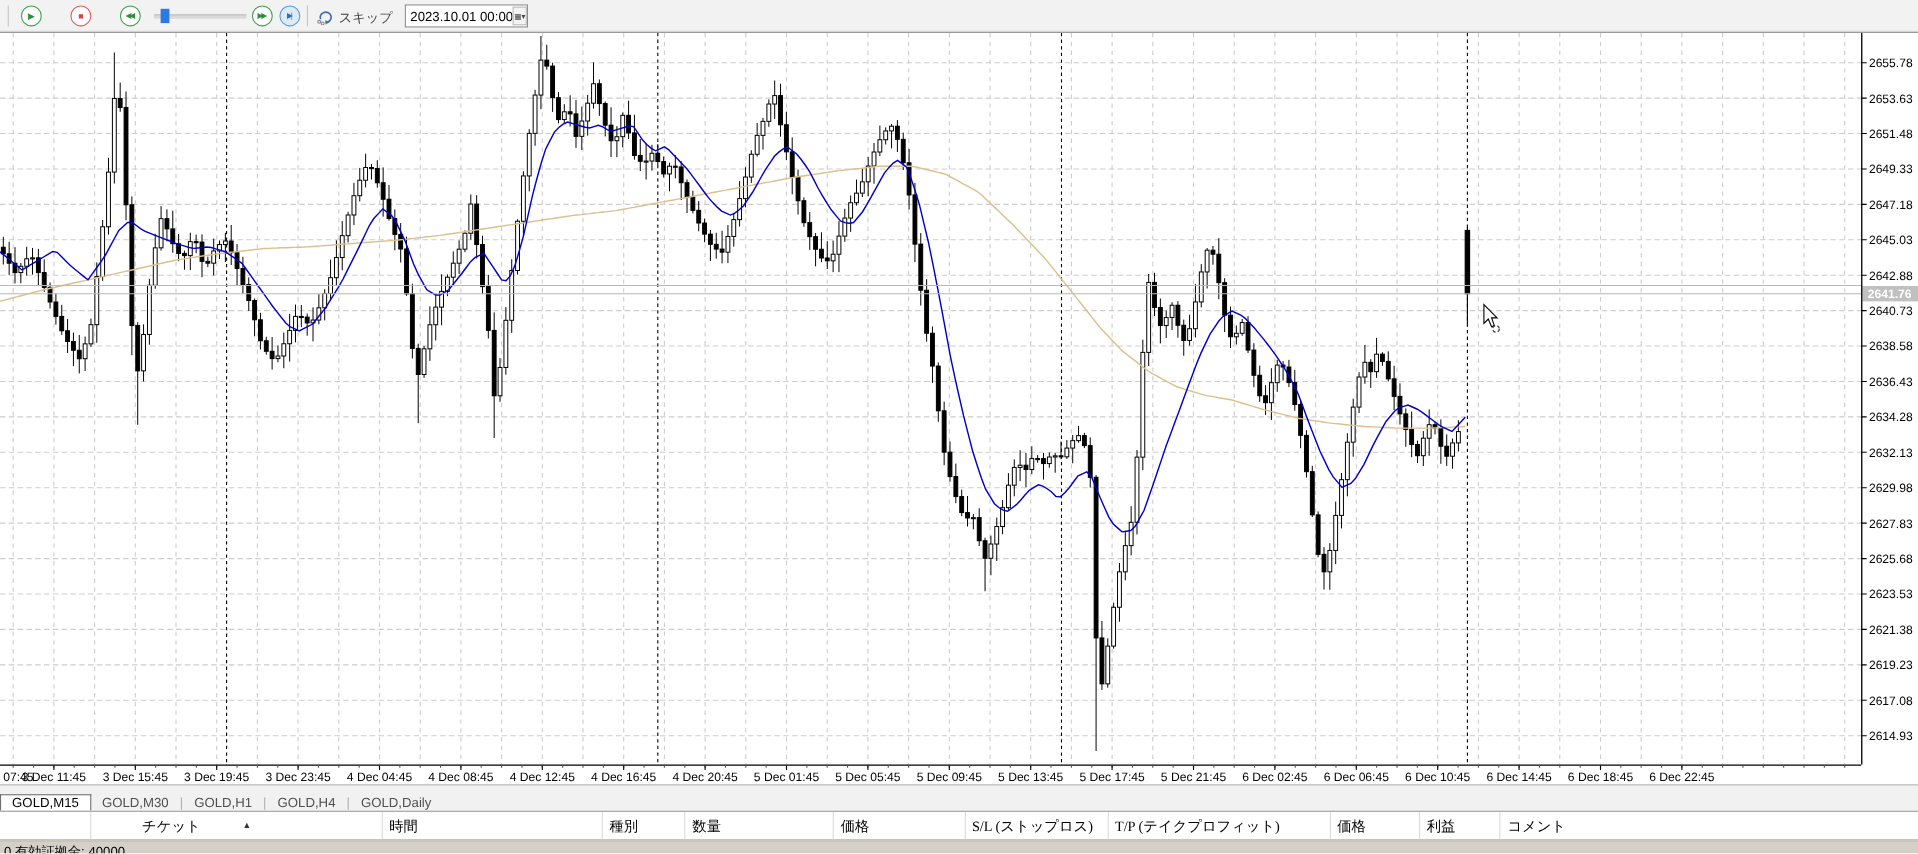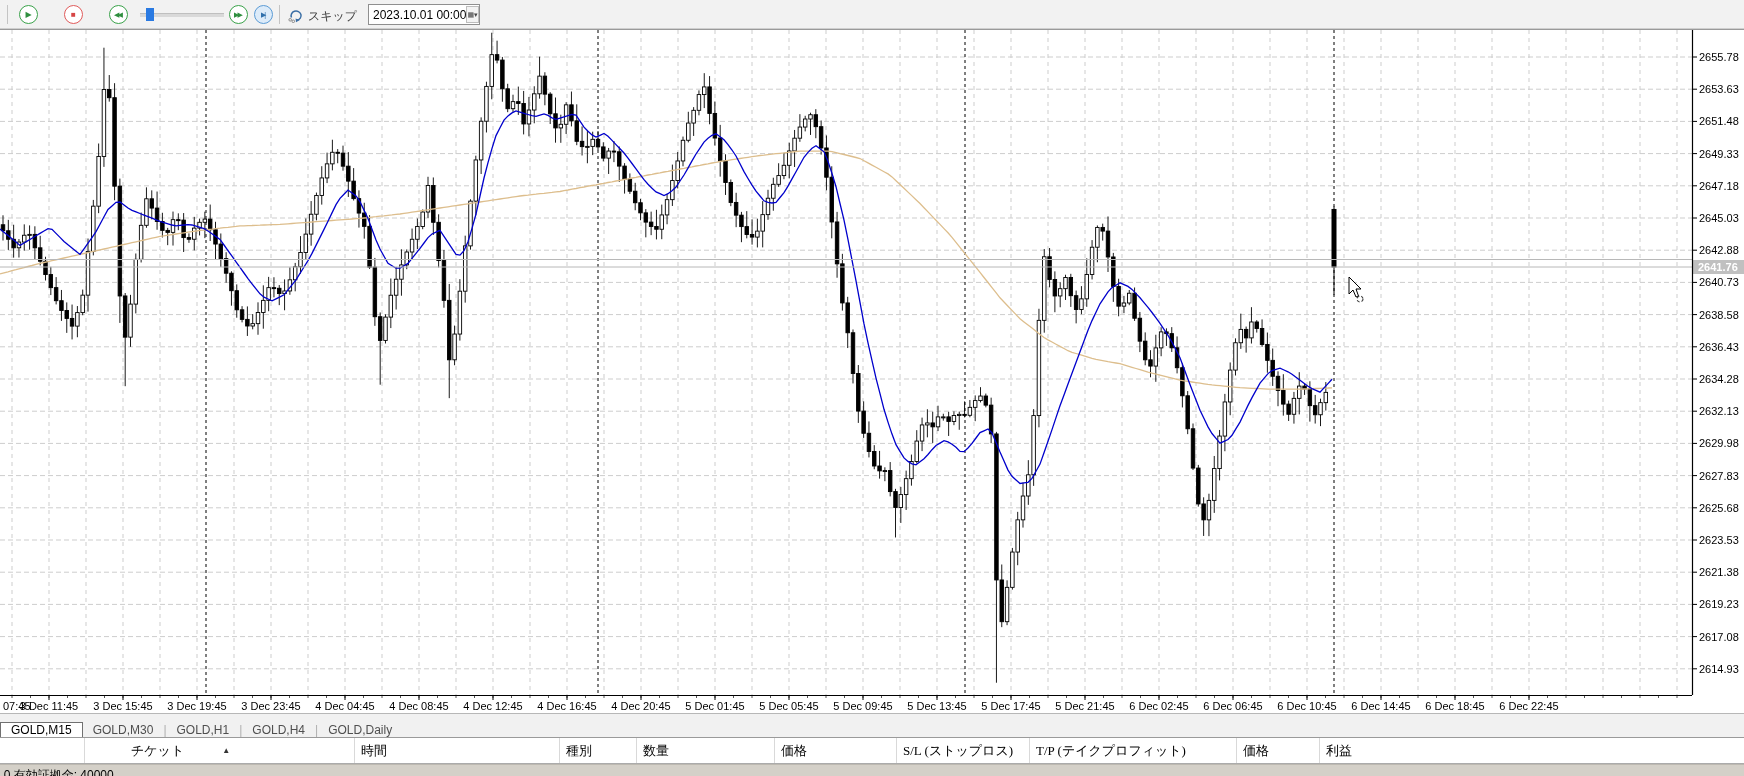--- a/index.html
+++ b/index.html
@@ -905,18 +905,21 @@
       </div>
       <div class="thcell r" style="width: 207px;">
         <span>T/P (テイクプロフィット)</span>
       </div>
       <div class="thcell r" style="width: 83px;">
         <span>価格</span>
       </div>
       <div class="thcell r" style="width: 75px;">
         <span>利益</span>
       </div>
+      <div class="thcell r" style="width: 389px;">
+        <span>コメント</span>
+      </div>
     </div>
 
   <div class="statusbar">
     <span>: 0   有効証拠金: 40000</span>
   </div>
 </div>
 
 </body></html>

